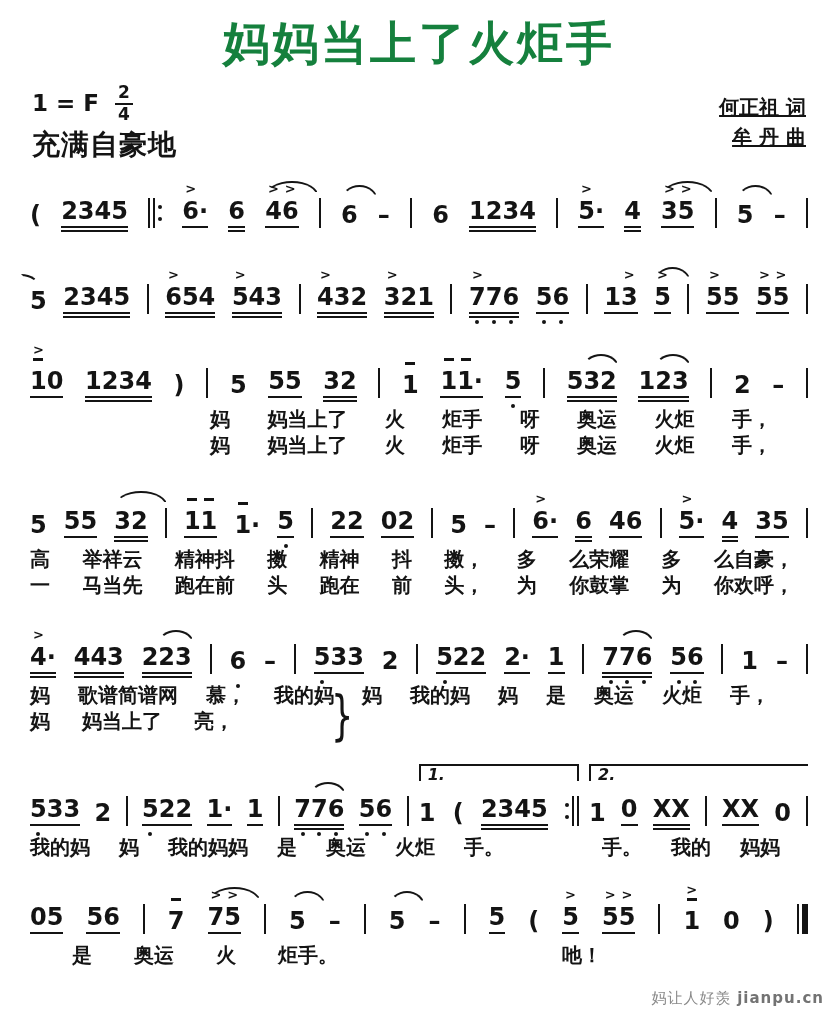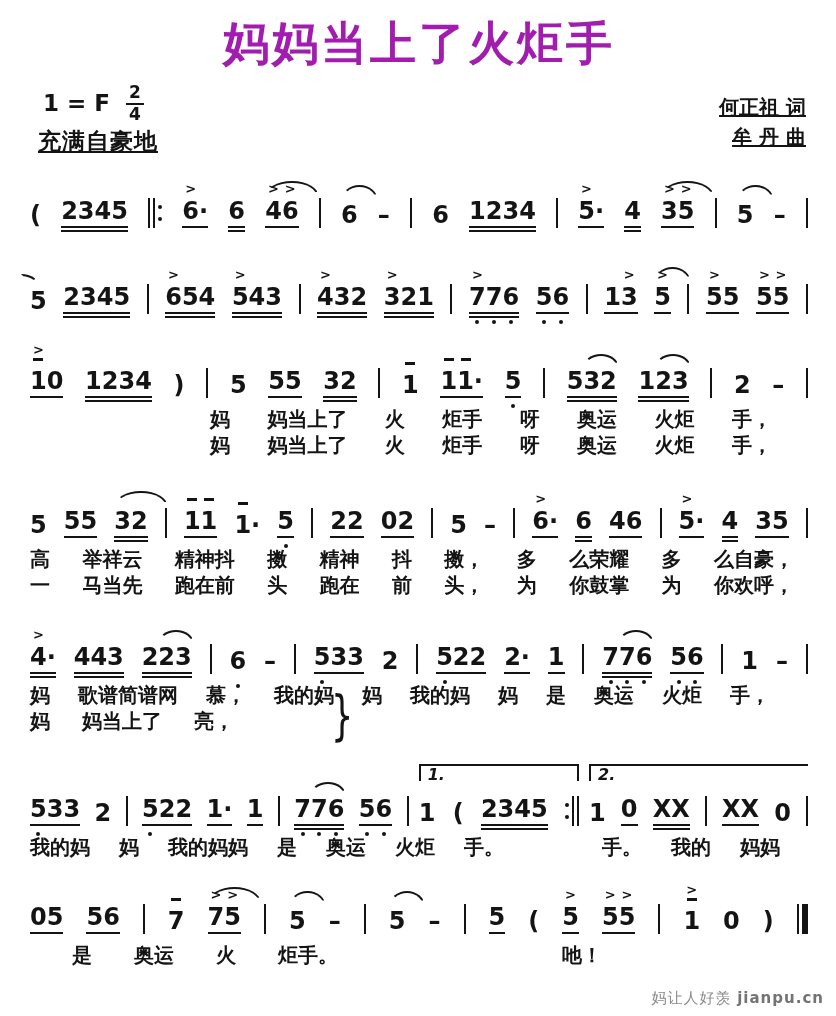--- a/index.html
+++ b/index.html
@@ -4,29 +4,29 @@
 <style>
   html,body{margin:0;padding:0;}
   body{
     width:836px;height:1016px;background:#ffffff;position:relative;overflow:hidden;
     font-family:"DejaVu Sans","Liberation Sans",sans-serif;color:#141414;
   }
   .sheet{padding:0 28px 0 30px;}
   
   .title{
     text-align:center;font-size:46px;font-weight:bold;letter-spacing:3px;
-    color:#a21caf;margin:14px 0 0 0;line-height:1.3;
+    color:#15803d;margin:14px 0 0 0;line-height:1.3;
   }
   .meta{position:relative;height:78px;margin-top:2px;}
-  .key-sig{position:absolute;left:13px;top:8px;display:flex;align-items:center;gap:16px;
+  .key-sig{position:absolute;left:2px;top:8px;display:flex;align-items:center;gap:16px;
     font-size:23px;font-weight:bold;}
   .fraction{display:inline-flex;flex-direction:column;align-items:center;line-height:1;font-size:17px;font-weight:bold;}
   .fraction .num{border-bottom:2px solid #141414;padding:0 3px 2px 3px;}
   .fraction .den{padding-top:1px;}
-  .tempo{position:absolute;left:8px;top:50px;font-size:23px;font-weight:bold;letter-spacing:1px;text-decoration:underline;}
+  .tempo{position:absolute;left:2px;top:50px;font-size:28px;font-weight:bold;letter-spacing:1px;}
   .credits{position:absolute;right:2px;top:16px;text-align:right;font-size:20px;font-weight:bold;line-height:1.5;text-decoration:underline;}
   
   .system{margin-top:30px;}
   #sys1{margin-top:22px;}
   #sys2{margin-top:34px;}
   #sys3{margin-top:32px;}
   #sys4{margin-top:28px;}
   #sys5{margin-top:24px;position:relative;}
   #sys6{margin-top:8px;}
   #sys7{margin-top:22px;}

